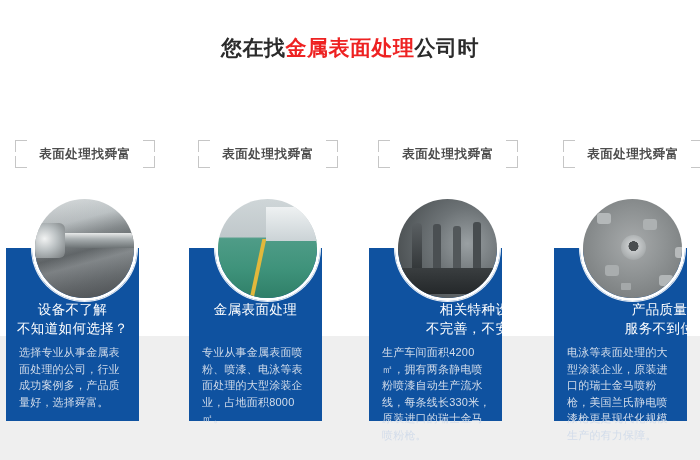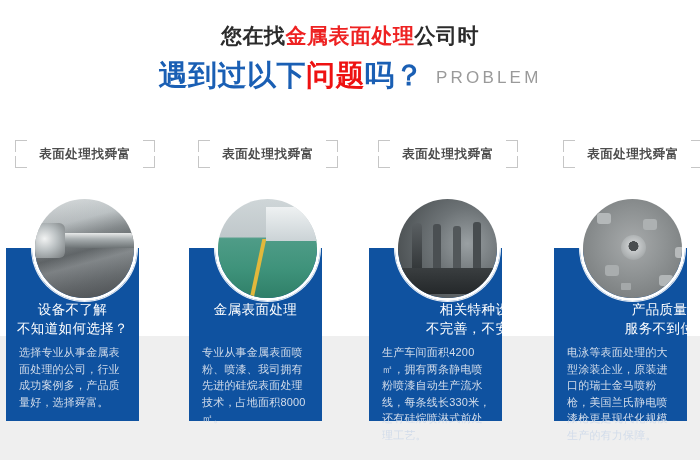--- a/index.html
+++ b/index.html
@@ -12,21 +12,21 @@
     overflow: hidden;
     background: #ffffff;
     font-family: "Liberation Sans", "DejaVu Sans", sans-serif;
     position: relative;
     -webkit-font-smoothing: antialiased;
   }
 
   
   .header {
     position: absolute;
-    left: 0; top: 0;
+    left: 0; top: 12px;
     width: 700px;
     text-align: center;
   }
   .headline-1 {
     margin-top: 22px;
     font-size: 21px;
     line-height: 27px;
     font-weight: 700;
     letter-spacing: 0.5px;
     color: #2b2b2b;
@@ -288,23 +288,20 @@
 </style>
 </head>
 <body>
 
 <div class="gray-band"></div>
 
 <div class="header">
   <div class="headline-1">
     <span>您在找</span><span class="hl-red">金属表面处理</span><span>公司时</span>
   </div>
-  <div class="headline-2">
-    <span class="hl-blue">遇到过以下</span><span class="hl-red">问题</span><span class="hl-blue">吗？</span><span class="problem-word">PROBLEM</span>
-  </div>
 </div>
 
 <div class="cards">
 
   <div class="card card-0">
     <div class="bracket">
       <span class="corner tl"></span>
       <span class="corner tr"></span>
       <span class="corner bl"></span>
       <span class="corner br"></span>
@@ -329,40 +326,40 @@
       <span class="corner br"></span>
       <span class="bracket-text">表面处理找舜富</span>
     </div>
     <div class="panel"></div>
     <div class="photo">
       <div class="img img-corridor"></div>
     </div>
     <div class="card-heading">
       <div>金属表面处理</div>
     </div>
-    <div class="card-body">专业从事金属表面喷粉、喷漆、我司拥有先进的硅烷表面处理技术，占地面积8000㎡。</div>
+    <div class="card-body">专业从事金属表面喷粉、喷漆、电泳等表面处理的大型涂装企业，占地面积8000㎡。</div>
   </div>
 
   <div class="card card-2">
     <div class="bracket">
       <span class="corner tl"></span>
       <span class="corner tr"></span>
       <span class="corner bl"></span>
       <span class="corner br"></span>
       <span class="bracket-text">表面处理找舜富</span>
     </div>
     <div class="panel"></div>
     <div class="photo">
       <div class="img img-parts"></div>
     </div>
     <div class="card-heading">
       <div>相关特种设备</div>
       <div>不完善，不安全？</div>
     </div>
-    <div class="card-body">生产车间面积4200㎡，拥有两条静电喷粉喷漆自动生产流水线，每条线长330米，还有硅烷喷淋式前处理工艺。</div>
+    <div class="card-body">生产车间面积4200㎡，拥有两条静电喷粉喷漆自动生产流水线，每条线长330米，原装进口的瑞士金马喷粉枪。</div>
   </div>
 
   <div class="card card-3">
     <div class="bracket">
       <span class="corner tl"></span>
       <span class="corner tr"></span>
       <span class="corner bl"></span>
       <span class="corner br"></span>
       <span class="bracket-text">表面处理找舜富</span>
     </div>

